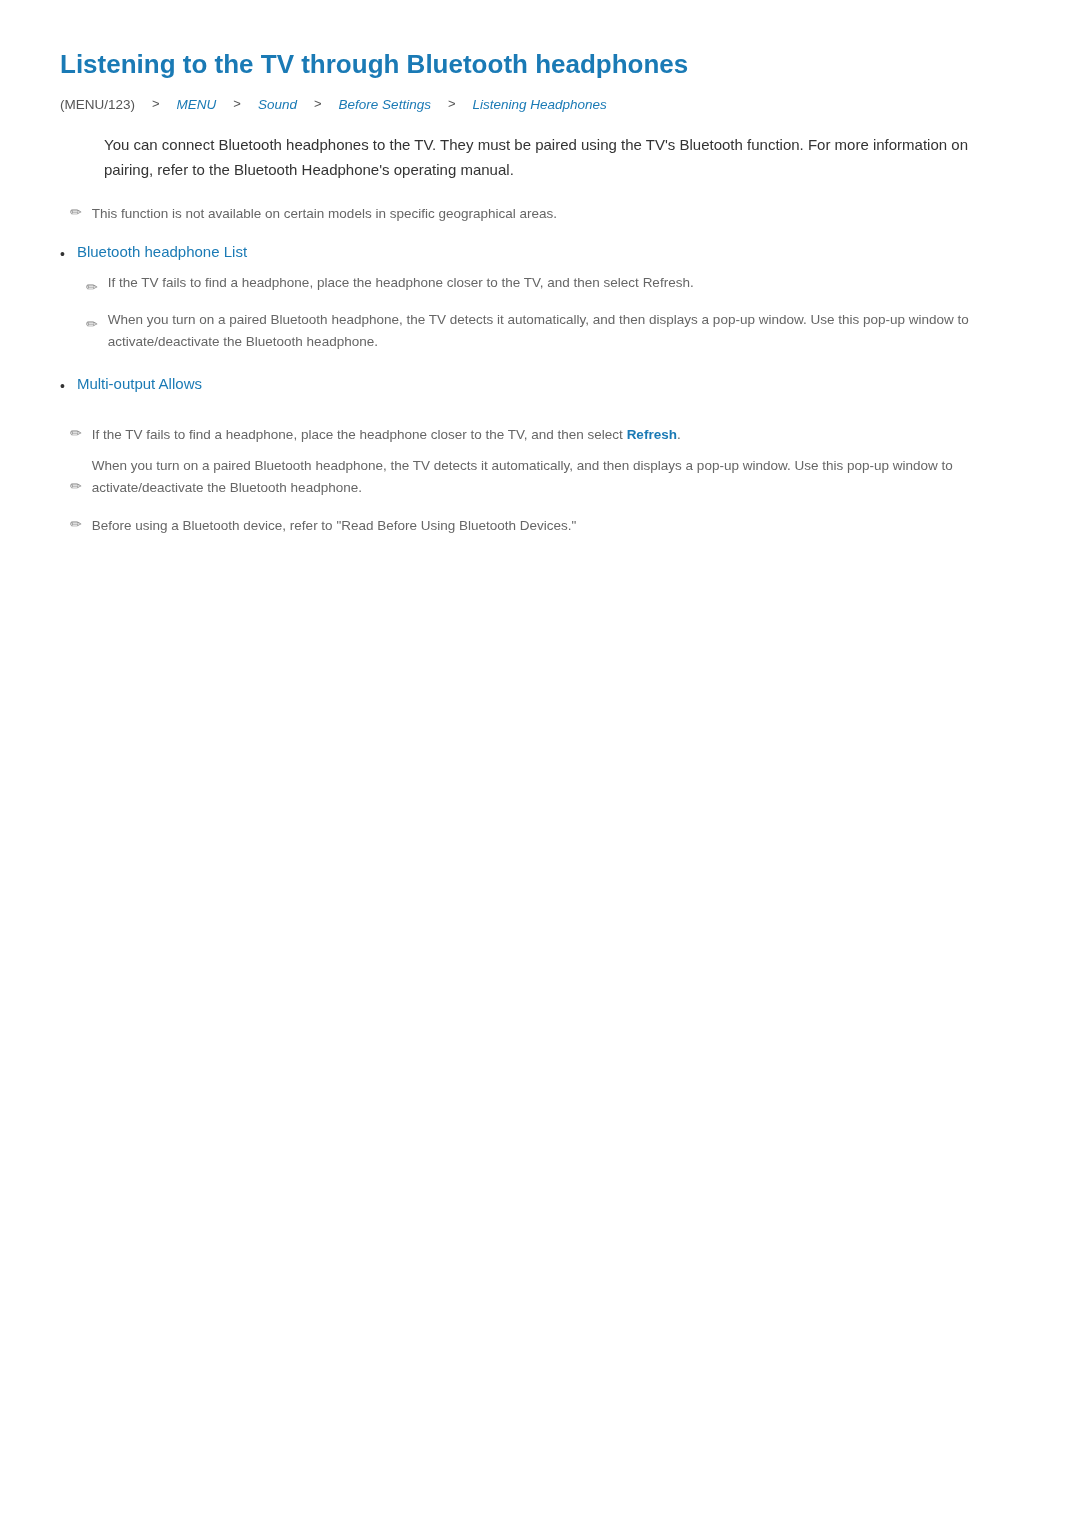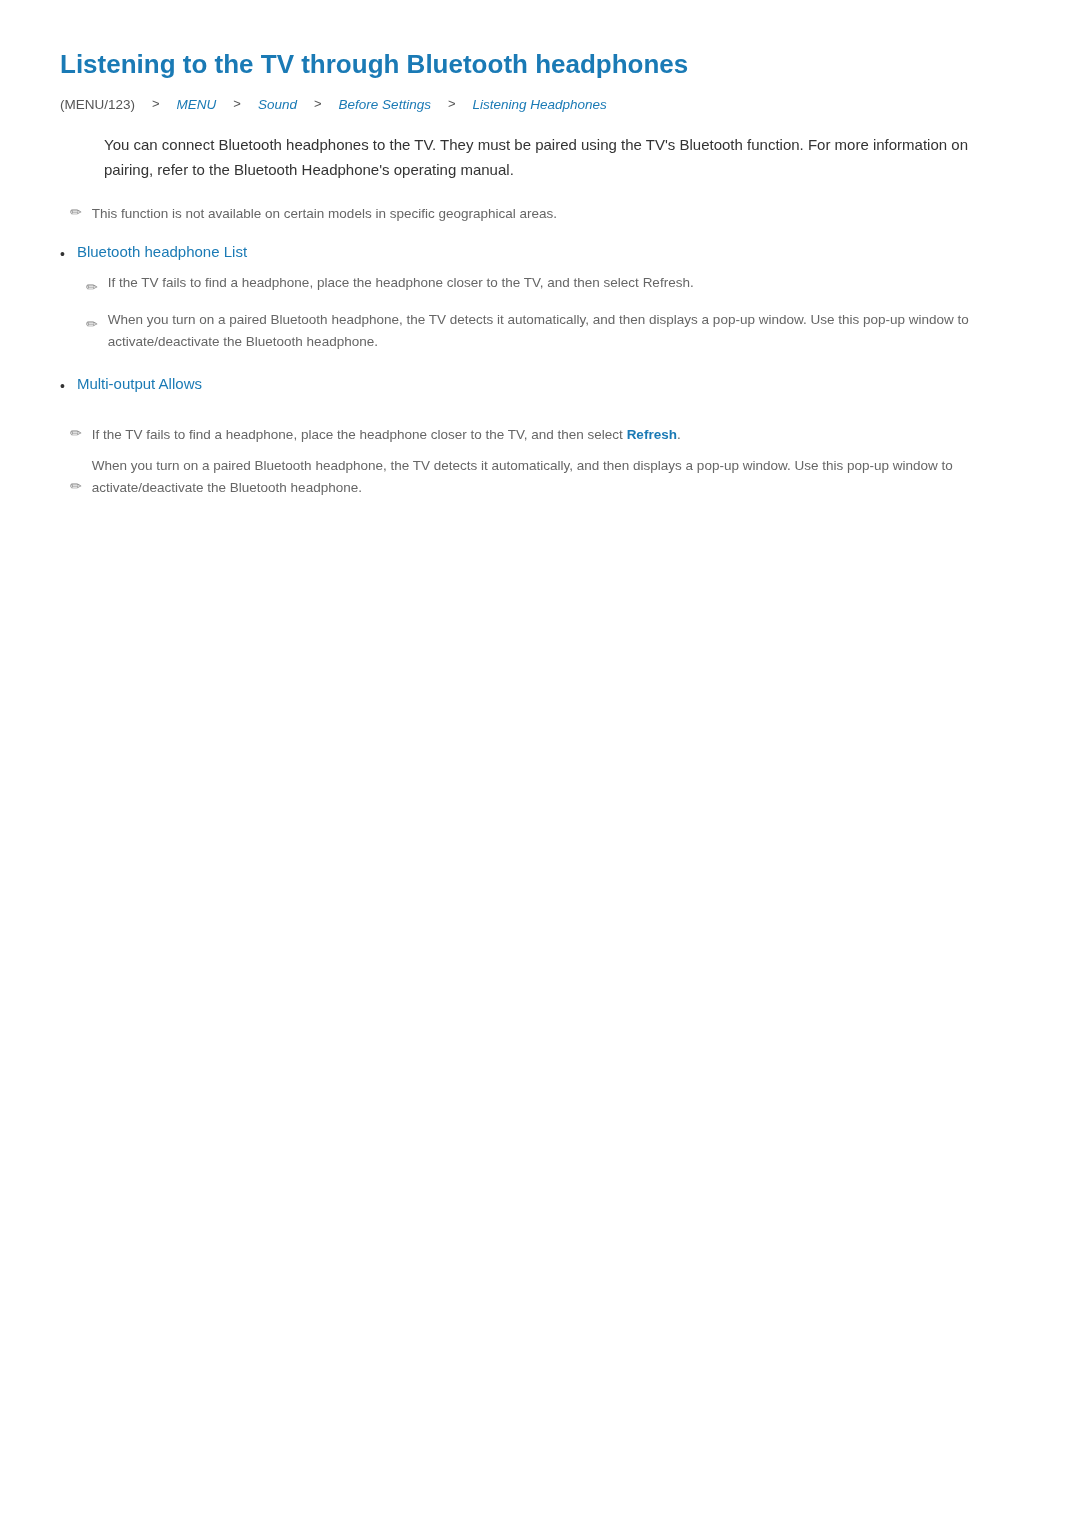--- a/index.html
+++ b/index.html
@@ -213,13 +213,17 @@
     <span class="note-text">
       <span>If the TV fails to find a headphone, place the headphone closer to the TV, and then select </span><span class="highlight-link">Refresh</span><span>.</span>
     </span>
   </div>
 
   <div class="note-row">
     <span class="note-icon pencil-icon"></span>
     <span class="note-text">When you turn on a paired Bluetooth headphone, the TV detects it automatically, and then displays a pop-up window. Use this pop-up window to activate/deactivate the Bluetooth headphone.</span>
   </div>
 
+  <div class="note-row">
+    <span class="note-icon pencil-icon"></span>
+    <span class="note-text">Before using a Bluetooth device, refer to "Read Before Using Bluetooth Devices."</span>
+  </div>
 </div>
 
 </body></html>

